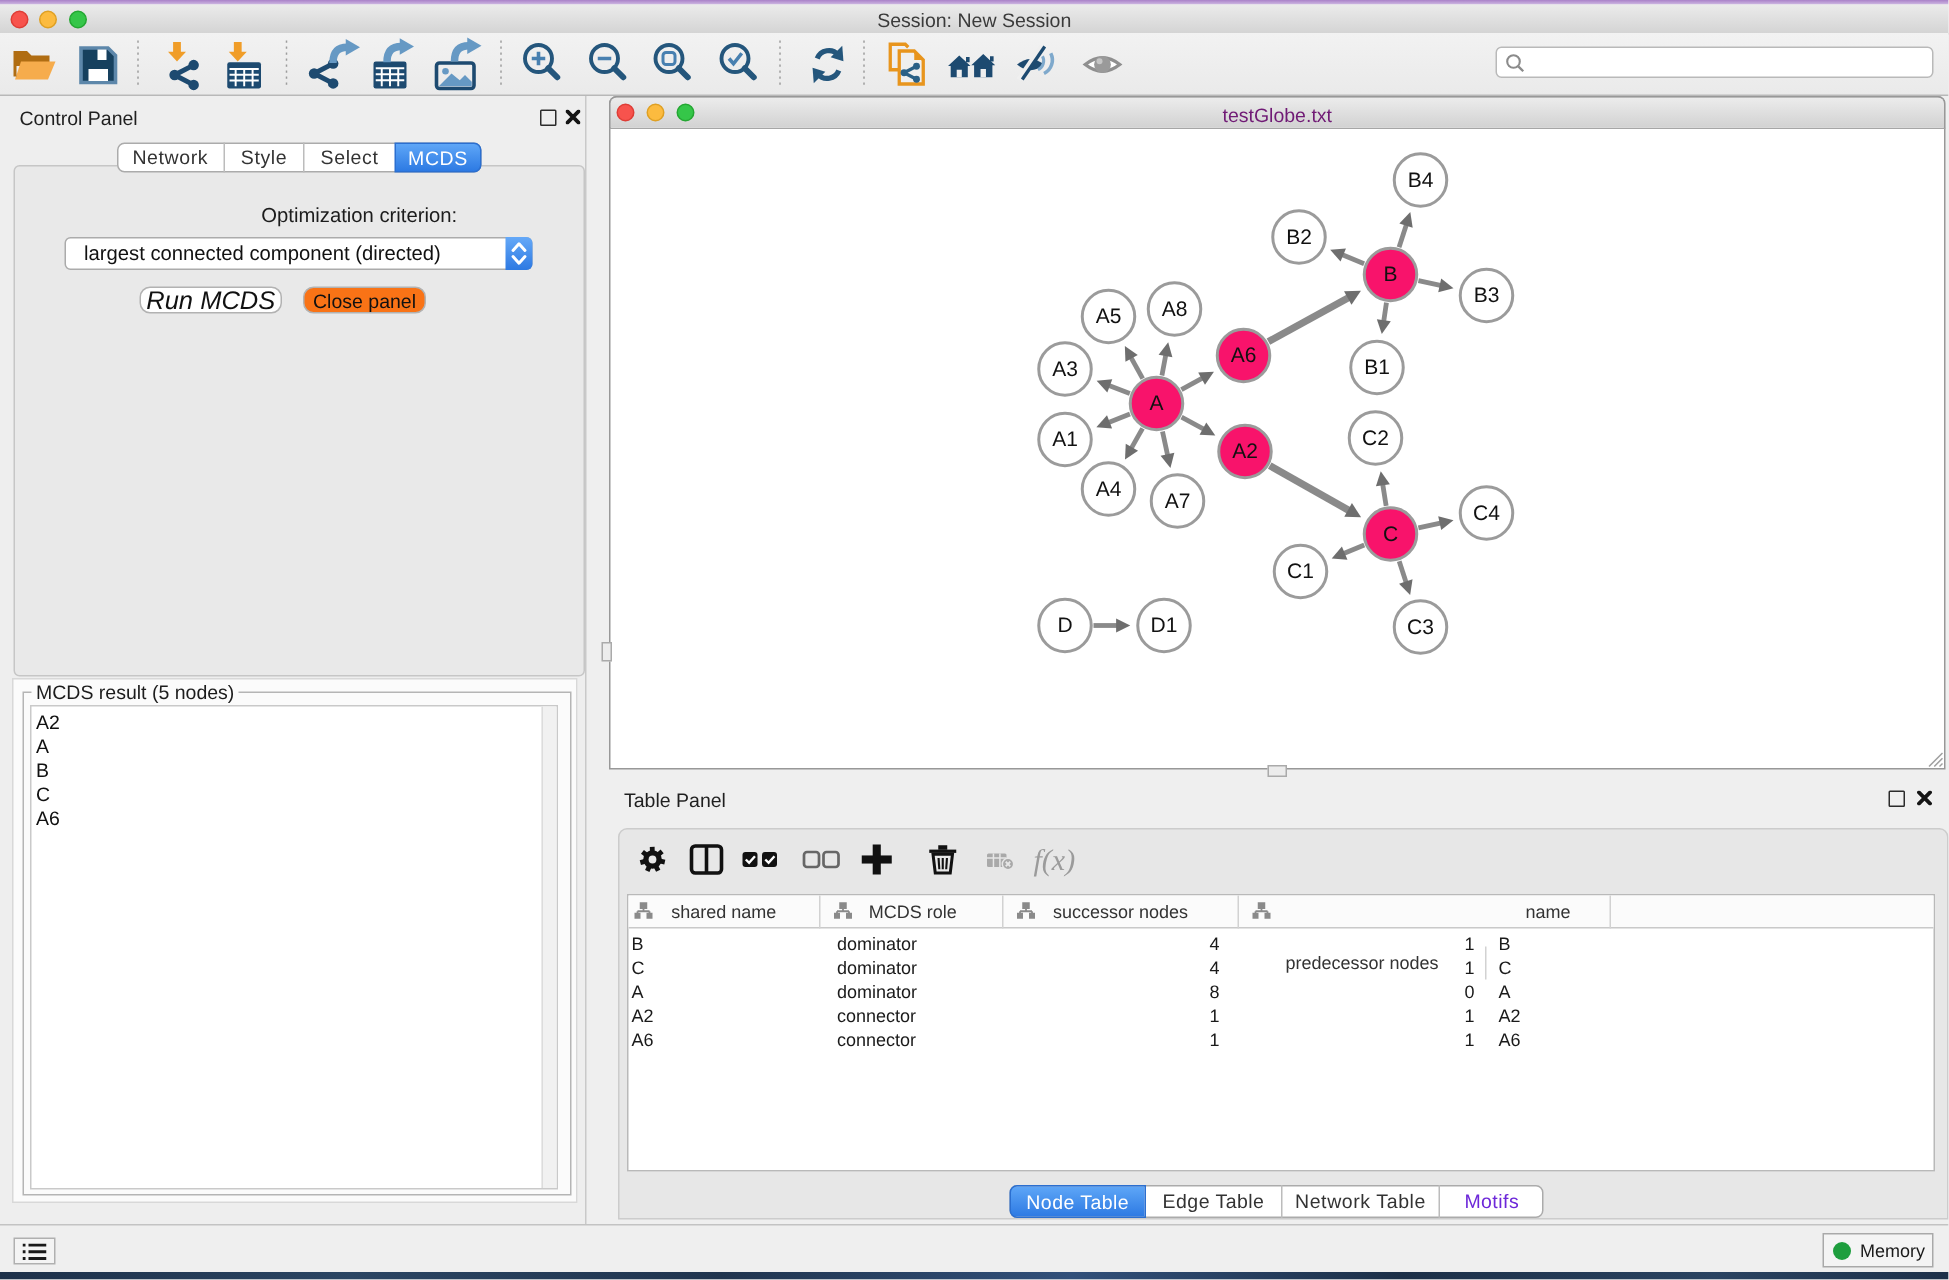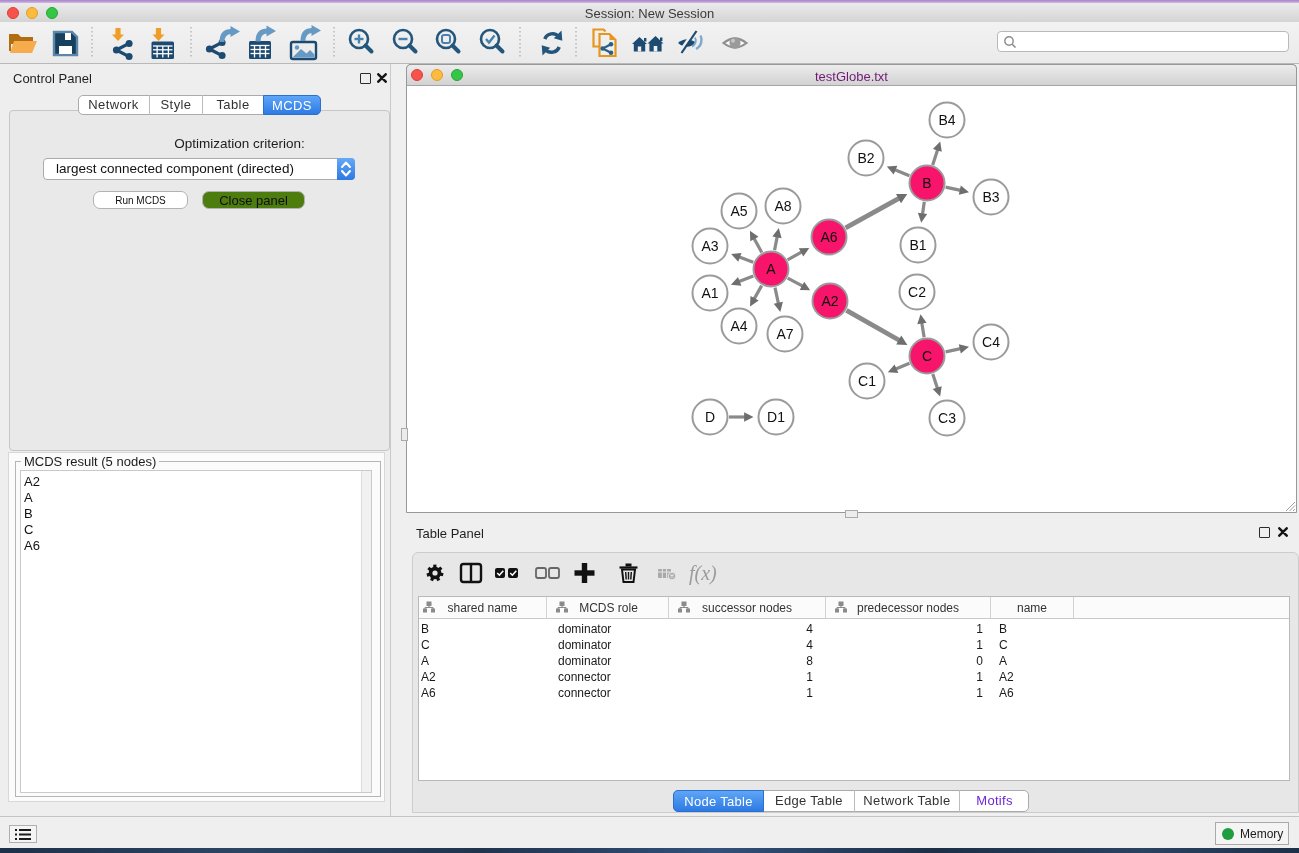--- a/index.html
+++ b/index.html
@@ -126,33 +126,33 @@
 <div class="abs" style="left:13px;top:71px;font-size:13px;color:#1f1f1f;">Control Panel</div>
 <div class="abs" style="left:360px;top:73px;width:9px;height:9px;border:1.5px solid #2b2b2b;border-radius:1px;"></div>
 <svg class="abs" style="left:377px;top:73px;" width="10" height="10" viewBox="0 0 10 10">
     <path d="M1.3 1.3 L8.7 8.7 M8.7 1.3 L1.3 8.7" stroke="#151515" stroke-width="2.5" stroke-linecap="round"></path>
   </svg>
 
 <div class="abs" style="left:9px;top:110px;width:381px;height:341px;background:#e9e9e9;border:1px solid #c6c6c6;border-radius:4px;box-sizing:border-box;"></div>
 <div class="abs" style="left:78px;top:95px;width:243px;height:20px;background:#fff;border:1px solid #ababab;border-radius:5px;box-sizing:border-box;"></div>
 <div class="abs" style="left:78px;top:95px;width:72px;height:20px;line-height:20px;text-align:center;font-size:13px;letter-spacing:0.4px;color:#333;border-right:1px solid #bcbcbc;box-sizing:border-box;">Network</div>
 <div class="abs" style="left:150px;top:95px;width:53px;height:20px;line-height:20px;text-align:center;font-size:13px;letter-spacing:0.4px;color:#333;border-right:1px solid #bcbcbc;box-sizing:border-box;">Style</div>
-<div class="abs" style="left:203px;top:95px;width:60px;height:20px;line-height:20px;text-align:center;font-size:13px;letter-spacing:0.4px;color:#333;box-sizing:border-box;">Table</div>
+<div class="abs" style="left:203px;top:95px;width:60px;height:20px;line-height:20px;text-align:center;font-size:13px;letter-spacing:0.4px;color:#333;box-sizing:border-box;">Select</div>
 <div class="abs" style="left:263px;top:95px;width:58px;height:20px;line-height:20px;text-align:center;font-size:13px;letter-spacing:0.4px;color:#fff;background:linear-gradient(#5ea6f7,#2d7ae3);border:1px solid #2b6fd0;border-radius:0 5px 5px 0;box-sizing:border-box;">MCDS</div>
 
 <div class="abs" style="left:9px;top:136px;width:381px;text-align:center;font-size:13.5px;color:#1c1c1c;padding-left:40px;">Optimization criterion:</div>
 <div class="abs" style="left:43px;top:158px;width:312px;height:22px;background:#fff;border:1px solid #ababab;border-radius:4px;box-sizing:border-box;"></div>
 <div class="abs" style="left:56px;top:158px;width:295px;height:22px;line-height:22px;font-size:13.5px;color:#111;">largest connected component (directed)</div>
 <div class="abs" style="left:337px;top:158px;width:18px;height:22px;background:linear-gradient(#65a9f8,#2d79e2);border-radius:0 4px 4px 0;"></div>
 <svg class="abs" style="left:340px;top:161px;" width="12" height="16" viewBox="0 0 12 16">
     <path d="M2 6 L6 1.5 L10 6" fill="none" stroke="#fff" stroke-width="2" stroke-linecap="round" stroke-linejoin="round"></path>
     <path d="M2 10 L6 14.5 L10 10" fill="none" stroke="#fff" stroke-width="2" stroke-linecap="round" stroke-linejoin="round"></path>
   </svg>
-<div class="abs" style="left:93px;top:191px;width:95px;height:18px;line-height:18px;background:#fff;border:1px solid #b2b2b2;border-radius:7px;text-align:center;font-size:10px;color:#111;box-sizing:border-box;">Run MCDS</div>
-<div class="abs" style="left:202px;top:191px;width:103px;height:18px;line-height:18px;background:#4d7c0f;border:1px solid #b2b2b2;border-radius:7px;text-align:center;font-size:13px;color:#111;box-sizing:border-box;">Close panel</div>
+<div class="abs" style="left:93px;top:191px;width:95px;height:18px;line-height:18px;background:#fff;border:1px solid #b2b2b2;border-radius:7px;text-align:center;font-size:17px;color:#111;box-sizing:border-box;font-style:italic;">Run MCDS</div>
+<div class="abs" style="left:202px;top:191px;width:82px;height:18px;line-height:18px;background:#f97316;border:1px solid #b2b2b2;border-radius:7px;text-align:center;font-size:13px;color:#111;box-sizing:border-box;">Close panel</div>
 
 <div class="abs" style="left:8px;top:452px;width:377px;height:350px;background:#fbfbfb;border:1px solid #d8d8d8;box-sizing:border-box;"></div>
 <div class="abs" style="left:15px;top:461px;width:366px;height:336px;border:1px solid #b5b5b5;box-sizing:border-box;"></div>
 <div class="abs" style="left:21px;top:454px;padding:0 3px;background:#fbfbfb;font-size:13px;color:#1c1c1c;">MCDS result (5 nodes)</div>
 <div class="abs" style="left:20px;top:470px;width:352px;height:323px;background:#fff;border:1px solid #c9c9c9;box-sizing:border-box;"></div>
 <div class="abs" style="left:361px;top:471px;width:10px;height:321px;background:#f1f1f1;border-left:1px solid #dcdcdc;box-sizing:border-box;"></div>
 <div class="abs" style="left:24px;top:474px;font-size:13px;line-height:16px;color:#111;">A2<br>A<br>B<br>C<br>A6</div>
 
 <div class="abs" style="left:406px;top:64px;width:891px;height:449px;background:#fff;border:1px solid #989898;border-radius:5px 5px 0 0;box-sizing:border-box;"></div>
 <div class="abs" style="left:406px;top:64px;width:891px;height:22px;background:linear-gradient(#ececec,#d2d2d2);border:1px solid #989898;border-bottom:1px solid #a6a6a6;border-radius:5px 5px 0 0;box-sizing:border-box;"></div>
@@ -297,21 +297,21 @@
     <path d="M258.5 22.5 L261.5 25.5 M261.5 22.5 L258.5 25.5" stroke="#e7e7e7" stroke-width="1.2"></path>
 <text x="277" y="28" font-size="20" font-style="italic" fill="#9b9b9b" font-family="Liberation Serif, serif">f(x)</text>
 </svg>
 
 <div class="abs" style="left:418px;top:596px;width:872px;height:185px;background:#fff;border:1px solid #b9b9b9;box-sizing:border-box;"></div>
 <div class="abs" style="left:419px;top:597px;width:870px;height:22px;background:#fbfbfb;border-bottom:1px solid #c9c9c9;box-sizing:border-box;"></div>
 
 <div class="abs" style="left:419px;top:597px;width:128px;height:22px;line-height:22px;text-align:center;font-size:12px;color:#333;border-right:1px solid #d2d2d2;box-sizing:border-box;">shared name</div>
 <div class="abs" style="left:549px;top:597px;width:120px;height:22px;line-height:22px;text-align:center;font-size:12px;color:#333;border-right:1px solid #d2d2d2;box-sizing:border-box;">MCDS role</div>
 <div class="abs" style="left:669px;top:597px;width:157px;height:22px;line-height:22px;text-align:center;font-size:12px;color:#333;border-right:1px solid #d2d2d2;box-sizing:border-box;">successor nodes</div>
-<div class="abs" style="left:826px;top:597px;width:165px;height:22px;line-height:22px;text-align:center;font-size:12px;color:#333;border-right:1px solid #d2d2d2;box-sizing:border-box;">predecessor nodes</div>
+<div class="abs" style="left:826px;top:631px;width:165px;height:22px;line-height:22px;text-align:center;font-size:12px;color:#333;border-right:1px solid #d2d2d2;box-sizing:border-box;">predecessor nodes</div>
 <div class="abs" style="left:991px;top:597px;width:83px;height:22px;line-height:22px;text-align:center;font-size:12px;color:#333;border-right:1px solid #d2d2d2;box-sizing:border-box;">name</div>
 <svg class="abs" style="left:418px;top:596px;" width="640" height="22" viewBox="0 0 640 22">
 <rect x="8.5" y="5.5" width="5" height="4.5" fill="#8a8a8a"></rect>
     <rect x="5" y="12.5" width="4" height="4" fill="#8a8a8a"></rect>
     <rect x="13" y="12.5" width="4" height="4" fill="#8a8a8a"></rect>
     <path d="M 11 10 L 11 11.5 M 7 11.5 L 15 11.5 M 7 11.5 L 7 13 M 15 11.5 L 15 13" stroke="#8a8a8a" stroke-width="1.2" fill="none"></path>
 <rect x="141.5" y="5.5" width="5" height="4.5" fill="#8a8a8a"></rect>
     <rect x="138" y="12.5" width="4" height="4" fill="#8a8a8a"></rect>
     <rect x="146" y="12.5" width="4" height="4" fill="#8a8a8a"></rect>
     <path d="M 144 10 L 144 11.5 M 140 11.5 L 148 11.5 M 140 11.5 L 140 13 M 148 11.5 L 148 13" stroke="#8a8a8a" stroke-width="1.2" fill="none"></path>

